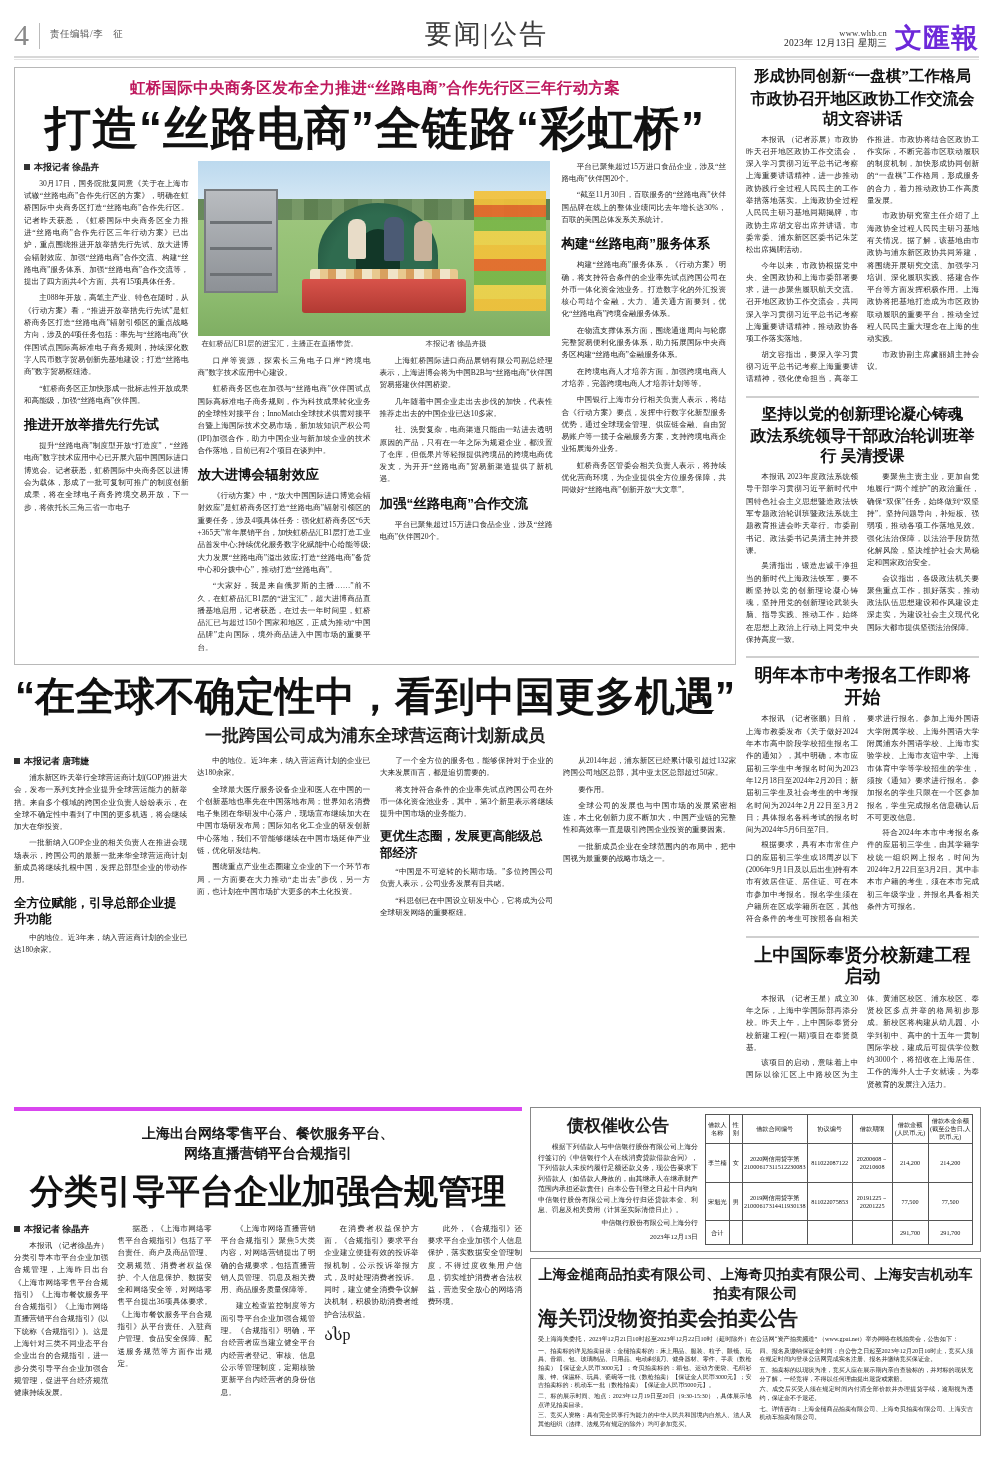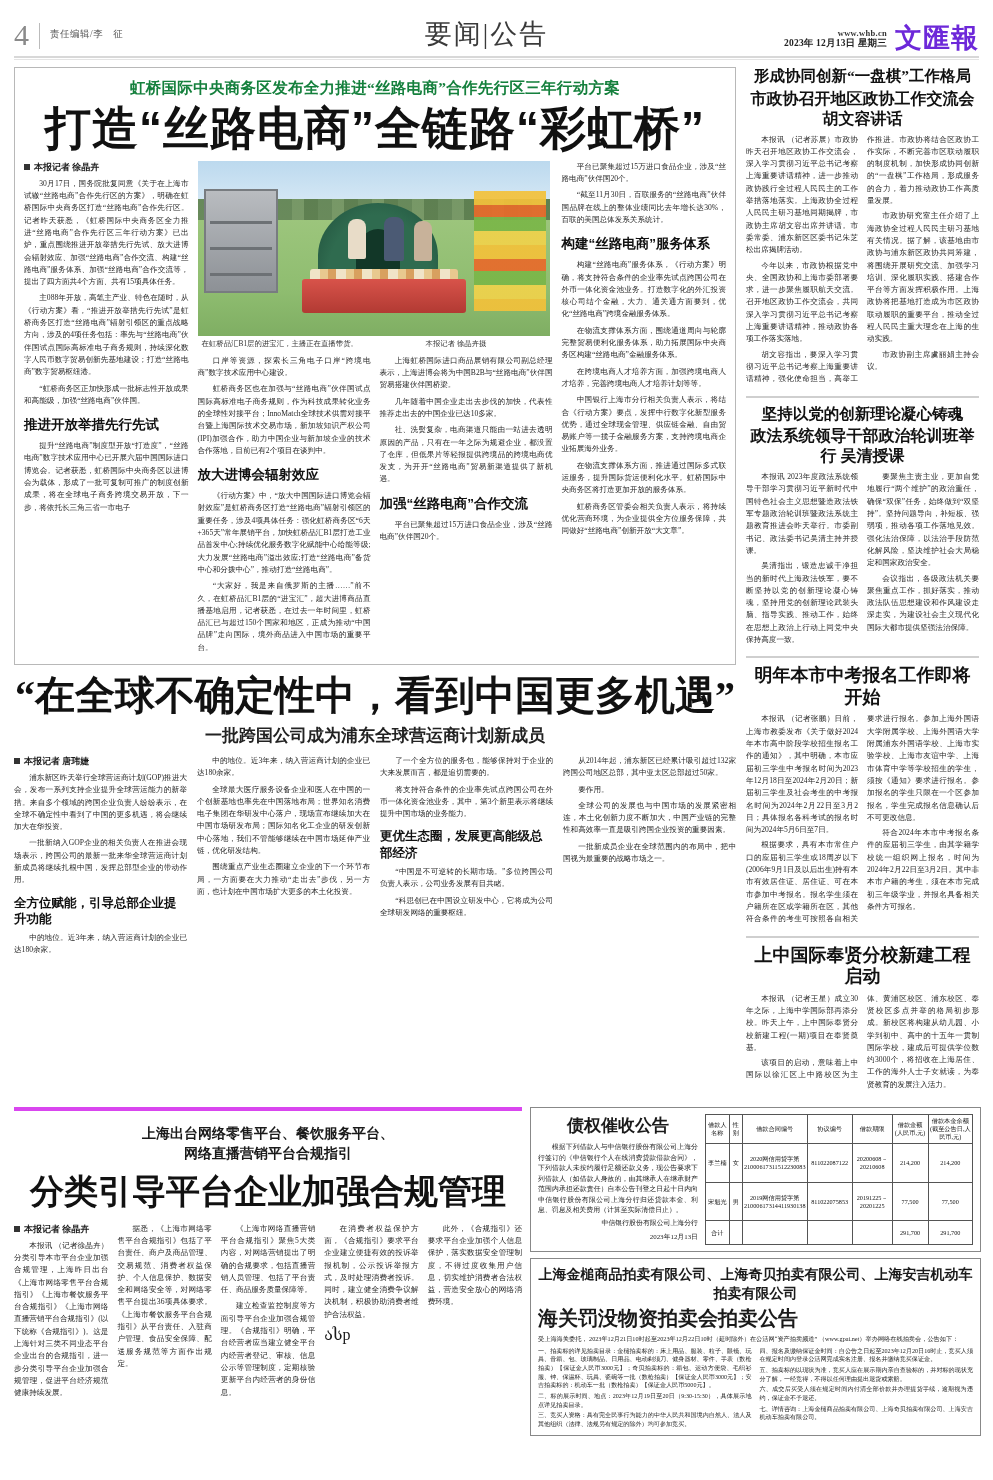--- a/index.html
+++ b/index.html
@@ -16,35 +16,35 @@
 
   
   .masthead { display:flex; align-items:flex-end; height:44px; position:relative; }
   .mh-left { display:flex; align-items:center; gap:10px; width:230px; }
   .folio { font-size:30px; color:#8a8a8a; font-family:"Liberation Serif",serif; line-height:1; padding-bottom:2px;}
   .folio-div { width:1px; height:26px; background:#bbb; }
   .editor { font-size:9.5px; color:#555; letter-spacing:.5px; padding-bottom:3px;}
   .mh-center { flex:1; text-align:center; }
   .section-title { font-size:27px; letter-spacing:2px; color:#3a3a3a; font-family:"Liberation Serif",serif; font-weight:400;}
   .mh-right { width:250px; text-align:right; display:flex; align-items:flex-end; justify-content:flex-end; gap:8px;}
-  .mh-right-txt { text-align:right; line-height:1.25; padding-bottom:2px;font-weight:bold;}
+  .mh-right-txt { text-align:right; line-height:1.25; padding-bottom:2px;}
   .site { font-size:8.5px; color:#333; letter-spacing:.3px; }
   .pubdate { font-size:9.5px; color:#222; letter-spacing:.2px;}
   .logo { font-size:27px; font-weight:bold; color:#6d28d9; letter-spacing:1px; line-height:1;}
   .mh-rule { height:2px; background:#d8d8d8; margin-top:4px; }
   .mh-rule2 { height:1px; background:#e4e4e4; margin-top:1px; }
 
   
   .body-grid { display:flex; gap:0; margin-top:7px; }
   .left-zone { width:722px; }
   .right-zone { width:243px; margin-left:10px; }
 
   
   .lead-box { border:1px solid #b8b8b8; padding:10px 9px 6px 9px; }
-  .shoulder { text-align:center; font-size:15.5px; font-weight:bold; letter-spacing:.3px; color:#15803d; font-family:"Liberation Serif",serif;}
+  .shoulder { text-align:center; font-size:15.5px; font-weight:bold; letter-spacing:.3px; color:#be185d; font-family:"Liberation Serif",serif;}
   .mainhead { text-align:center; font-size:46px; font-weight:bold; letter-spacing:1px; line-height:1.06; margin:5px 0 8px 0; font-family:"Liberation Sans","DejaVu Sans",sans-serif; color:#111;}
 
   .lead-cols { display:flex; gap:9px; }
   .lcol { width:173px; }
   .byline { display:flex; align-items:center; gap:4px; font-size:9px; font-weight:bold; margin-bottom:4px;}
   .byline .sq { width:6px; height:6px; background:#333; display:inline-block;}
 
   p.txt { font-size:7.6px; line-height:1.62; text-align:justify; margin:0 0 4px 0; text-indent:2em; color:#262626; font-family:"Liberation Serif",serif;}
   .subhead { text-align:left; font-size:13.5px; font-weight:bold; margin:9px 0 6px 0; font-family:"Liberation Sans",sans-serif; color:#111;}
 
@@ -79,21 +79,21 @@
   .r-art { margin-bottom:10px; }
   .r-rule { height:2px; background:#cfcfcf; margin:8px 0 7px 0;}
   .r-head1 { font-size:15.5px; font-weight:bold; text-align:center; line-height:1.2; color:#111; font-family:"Liberation Serif",serif;}
   .r-head2 { font-size:16px; font-weight:bold; text-align:center; line-height:1.25; margin-top:3px; color:#111; font-family:"Liberation Serif",serif;}
   .r-head-big { font-size:18px; font-weight:bold; text-align:center; line-height:1.2; color:#111;}
   .r-cols { columns:2; column-gap:9px; margin-top:5px; }
   .r-cols p { font-size:7.6px; line-height:1.62; text-align:justify; margin:0 0 3px 0; text-indent:2em; color:#262626;}
 
   
   .feature { margin-top:9px; }
-  .feat-head { text-align:center; font-size:40px; font-weight:bold; letter-spacing:0px; line-height:1.1; font-family:Liberation Serif, serif; color:#111;}
+  .feat-head { text-align:center; font-size:40px; font-weight:bold; letter-spacing:0px; line-height:1.1; font-family:Liberation Sans, sans-serif; color:#111;}
   .feat-sub { text-align:center; font-size:17px; font-weight:bold; margin-top:6px; color:#222; font-family:"Liberation Sans",sans-serif;}
   .feat-cols { display:flex; gap:10px; margin-top:8px;}
   .fcol { width:173px; }
   .f-subhead { font-size:12.5px; font-weight:bold; line-height:1.3; margin:8px 0 5px 0; font-family:"Liberation Sans",sans-serif; color:#111;}
 
   
   .bottom { display:flex; gap:8px; margin-top:6px; }
   .bl { width:508px; border-top:4px solid #d946ef; padding-top:12px;}
   .br { width:455px;border-radius:25px; }
   .bl-shoulder { text-align:center; font-size:14px; font-weight:bold; line-height:1.45; color:#1a1a1a; font-family:"Liberation Sans",sans-serif;}
@@ -206,21 +206,20 @@
           </div>
 
           <div class="lcol">
             <p class="txt">平台已聚集超过15万进口食品企业，涉及“丝路电商”伙伴国20个。</p>
             <p class="txt">“截至11月30日，百联服务的“丝路电商”伙伴国品牌在线上的整体业绩同比去年增长达30%，百联的美国总体发系关系统计。</p>
             <div class="subhead">构建“丝路电商”服务体系</div>
             <p class="txt">构建“丝路电商”服务体系，《行动方案》明确，将支持符合条件的企业率先试点跨国公司在外币一体化资金池业务。打造数字化的外汇投资核心司结个金融，大力、通关通方面要到，优化“丝路电商”跨境金融服务体系。</p>
             <p class="txt">在物流支撑体系方面，围绕通道周向与轮廓完整贸易便利化服务体系，助力拓展国际中央商务区构建“丝路电商”金融服务体系。</p>
             <p class="txt">在跨境电商人才培养方面，加强跨境电商人才培养，完善跨境电商人才培养计划等等。</p>
             <p class="txt">中国银行上海市分行相关负责人表示，将结合《行动方案》要点，发挥中行数字化新型服务优势，通过全球现金管理、供应链金融、自由贸易账户等一揽子金融服务方案，支持跨境电商企业拓展海外业务。</p>
-            <p class="txt">在物流支撑体系方面，推进通过国际多式联运服务，提升国际货运便利化水平。虹桥国际中央商务区将打造更加开放的服务体系。</p>
             <p class="txt">虹桥商务区管委会相关负责人表示，将持续优化营商环境，为企业提供全方位服务保障，共同做好“丝路电商”创新开放“大文章”。</p>
           </div>
 
         </div>
       </div>
 
       <div class="feature">
         <div class="feat-head">“在全球不确定性中，看到中国更多机遇”</div>
         <div class="feat-sub">一批跨国公司成为浦东全球营运商计划新成员</div>
 
@@ -322,21 +321,21 @@
           <div class="byline">
             <span class="sq"></span>
             <span>本报记者 徐晶卉</span>
           </div>
           <p class="txt">本报讯 （记者徐晶卉）分类引导本市平台企业加强合规管理，上海昨日出台《上海市网络零售平台合规指引》《上海市餐饮服务平台合规指引》《上海市网络直播营销平台合规指引》(以下统称《合规指引》)。这是上海针对三类不同业态平台企业出台的合规指引，进一步分类引导平台企业加强合规管理，促进平台经济规范健康持续发展。</p>
         </div>
         <div class="bcol">
           <p class="txt">据悉，《上海市网络零售平台合规指引》包括了平台责任、商户及商品管理、交易规范、消费者权益保护、个人信息保护、数据安全和网络安全等，对网络零售平台提出36项具体要求。《上海市餐饮服务平台合规指引》从平台责任、入驻商户管理、食品安全保障、配送服务规范等方面作出规定。</p>
         </div>
         <div class="bcol">
-          <p class="txt">《上海市网络直播营销平台合规指引》聚焦5大类内容，对网络营销提出了明确的合规要求，包括直播营销人员管理、包括了平台责任、商品服务质量保障等。</p>
+          <p class="txt">《上海市网络直播营销平台合规指引》聚焦5大类内容，对网络营销提出了明确的合规要求，包括直播营销人员管理、罚息及相关费用、商品服务质量保障等。</p>
           <p class="txt">建立检查监控制度等方面引导平台企业加强合规管理。《合规指引》明确，平台经营者应当建立健全平台内经营者登记、审核、信息公示等管理制度，定期核验更新平台内经营者的身份信息。</p>
         </div>
         <div class="bcol">
           <p class="txt">在消费者权益保护方面，《合规指引》要求平台企业建立便捷有效的投诉举报机制，公示投诉举报方式，及时处理消费者投诉。同时，建立健全消费争议解决机制，积极协助消费者维护合法权益。</p>
 ასp
         </div>
         <div class="bcol">
           <p class="txt">此外，《合规指引》还要求平台企业加强个人信息保护，落实数据安全管理制度，不得过度收集用户信息，切实维护消费者合法权益，营造安全放心的网络消费环境。</p>
         </div>
       </div>

